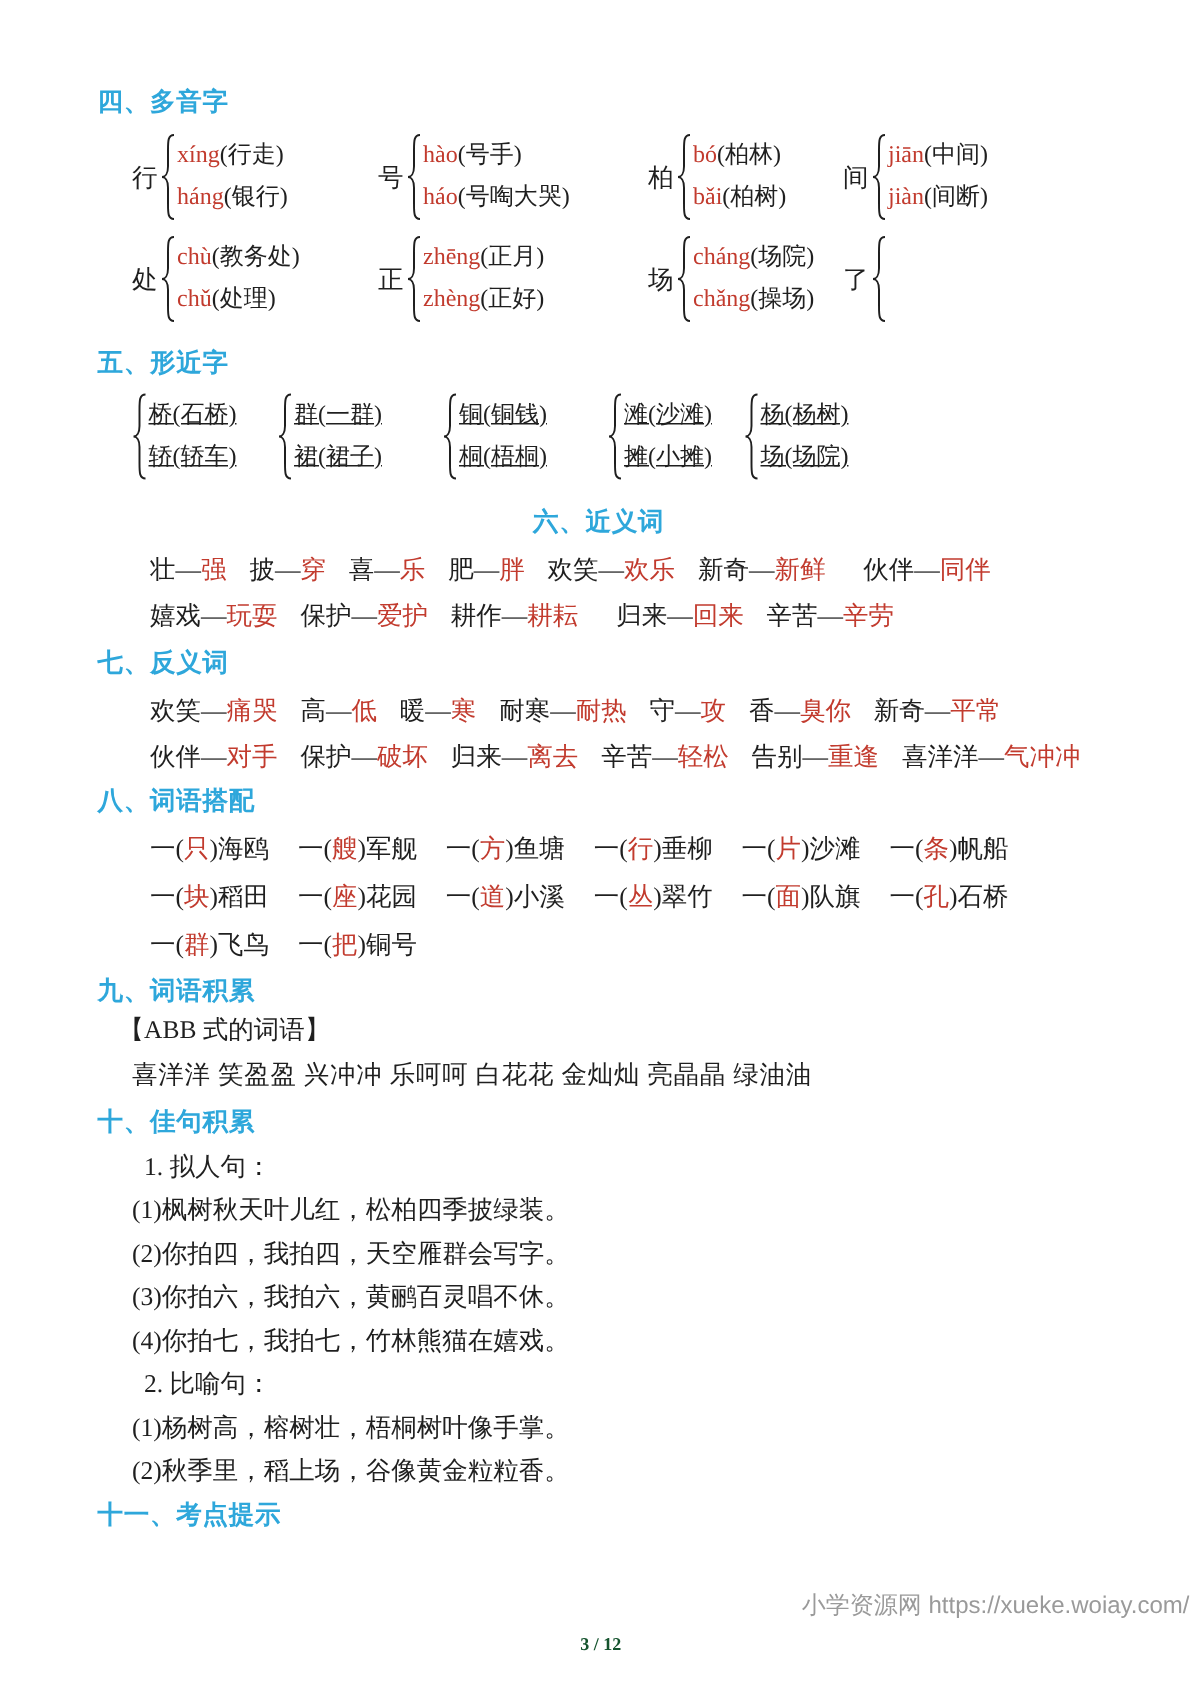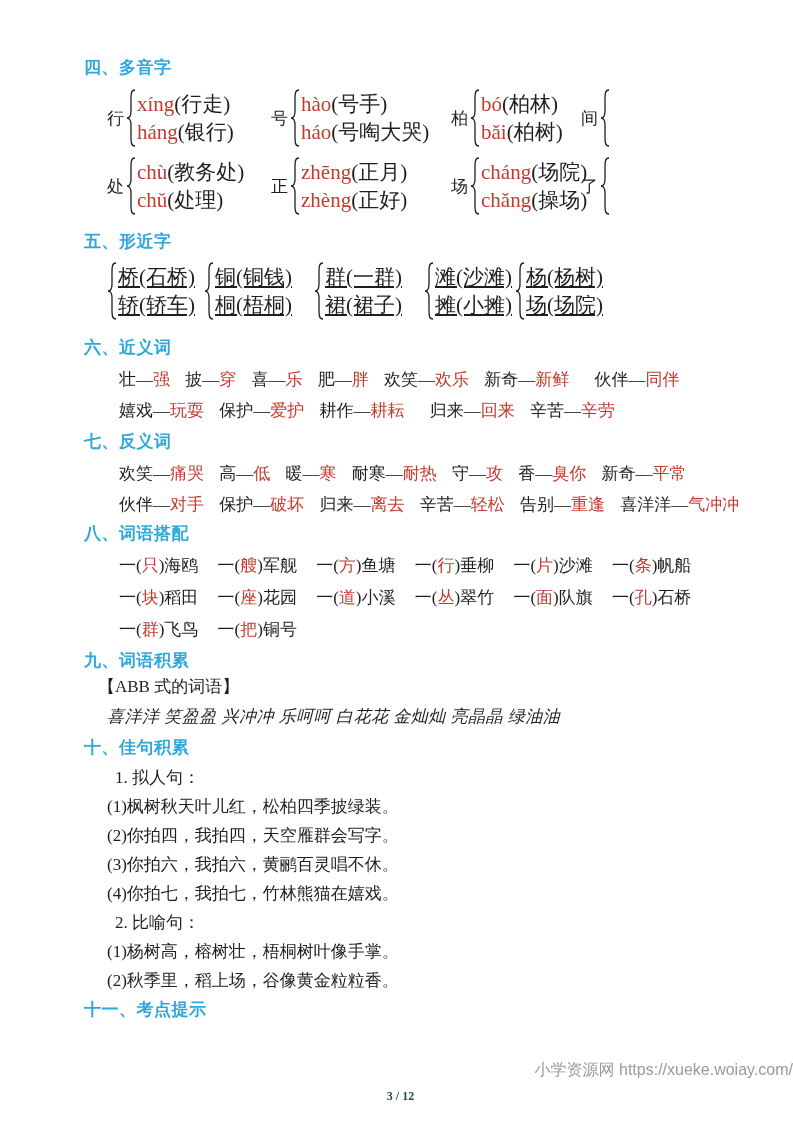--- a/index.html
+++ b/index.html
@@ -1,60 +1,60 @@
 <!DOCTYPE html>
 <html><head>
 <meta charset="utf-8">
 <style>
   * { margin:0; padding:0; box-sizing:border-box; }
   html,body { width:793px; height:1122px; }
   body { background:#ffffff; position:relative; overflow:hidden;
          font-family:"Liberation Serif", serif; color:#1f1f1f; }
-  .page { position:absolute; inset:0; padding:56px 60px 0 84px; }
+  .page { position:absolute; inset:0; padding:56px 60px 0 65px; }
 
   .sec-title { font-family:"Liberation Sans", sans-serif; font-size:17px;
                font-weight:600; color:#2ea7db; letter-spacing:.5px; line-height:23px; }
 
   
   .polyrows { margin:10px 0 0 23px; display:grid; row-gap:10px; }
   .prow { display:grid; grid-template-columns:164px 180px 130px auto; }
   .pgroup { display:flex; align-items:center; }
   .pchar { font-size:17px; margin-right:2px; white-space:nowrap; }
   .brace-svg { flex:0 0 10px; margin-right:1px; }
   .plines { display:flex; flex-direction:column; }
-  .pline { display:block; height:28px; line-height:28px; font-size:21px; white-space:nowrap; }
+  .pline { display:block; height:28px; line-height:28px; font-size:16px; white-space:nowrap; }
   .red, i.red { color:#c23b2e; font-style:normal; }
   b { font-weight:normal; }
 
   
   .xjz { margin:9px 0 0 23px; display:grid; grid-template-columns:97px 110px 110px 91px 90px auto;text-decoration:underline; }
 
   
   .wblock { margin:5px 0 0 35px; }
   .wline { line-height:31px; font-size:17px; white-space:nowrap; }
   .pair { margin-right:11px; white-space:nowrap; }
   .pair:last-child { margin-right:0; }
   .gap2 { margin-left:10px; }
 
   
   .cline { line-height:32px; font-size:17px; white-space:nowrap; }
   .citem { margin-right:15px; white-space:nowrap; }
 
   
   .abb-sub { margin-left:14px; line-height:30px; font-size:17px; }
-  .abb-words { margin-left:23px; line-height:30px; font-size:17px; letter-spacing:.5px;font-style:italic; }
+  .abb-words { margin-left:23px; line-height:30px; font-size:17px; letter-spacing:.5px; }
 
   
   .sents { margin-top:4px; }
   .sent { margin-left:23px; line-height:29px; font-size:17px; }
   .sent.n { margin-left:31px; }
 
   
   #t5 { margin-top:15px; }
-  #t6 { margin-top:16px; }
+  #t6 { margin-top:16px;text-align:center; }
   #t7 { margin-top:4px; }
   #t8 { margin-top:2px; }
   #t9 { margin-top:3px; }
   #t10 { margin-top:4px; }
   #t11 { margin-top:3px; }
 
   
   .footer-site { position:absolute; top:1060px; left:0; width:100%; text-align:right;
                  font-family:"Liberation Sans", sans-serif; font-size:16px; color:#9a9a9a;
                  text-decoration:none; }
@@ -97,20 +97,24 @@
         <span class="plines">
           <span class="pline"><i class="red">bó</i><b>(柏林)</b></span>
           <span class="pline"><i class="red">bǎi</i><b>(柏树)</b></span>
         </span>
       </div>
       <div class="pgroup">
         <span class="pchar">间</span>
         <svg class="brace-svg" width="10" height="58" viewBox="0 0 10 58">
             <path d="M9 1 C5 1 5 5 5 11 L5 22 C5 27 3 29 1 29 C3 29 5 31 5 36 L5 47 C5 53 5 57 9 57" stroke="#1f1f1f" stroke-width="1.3" fill="none"></path>
           </svg>
+        <span class="plines">
+          <span class="pline"><i class="red">jiān</i><b>(中间)</b></span>
+          <span class="pline"><i class="red">jiàn</i><b>(间断)</b></span>
+        </span>
       </div>
     </div>
     <div class="prow">
       <div class="pgroup">
         <span class="pchar">处</span>
         <svg class="brace-svg" width="10" height="58" viewBox="0 0 10 58">
             <path d="M9 1 C5 1 5 5 5 11 L5 22 C5 27 3 29 1 29 C3 29 5 31 5 36 L5 47 C5 53 5 57 9 57" stroke="#1f1f1f" stroke-width="1.3" fill="none"></path>
           </svg>
         <span class="plines">
           <span class="pline"><i class="red">chù</i><b>(教务处)</b></span>
@@ -155,31 +159,31 @@
       <span class="plines">
           <span class="pline">桥(石桥)</span>
           <span class="pline">轿(轿车)</span>
         </span>
     </div>
     <div class="pgroup">
       <svg class="brace-svg" width="10" height="58" viewBox="0 0 10 58">
           <path d="M9 1 C5 1 5 5 5 11 L5 22 C5 27 3 29 1 29 C3 29 5 31 5 36 L5 47 C5 53 5 57 9 57" stroke="#1f1f1f" stroke-width="1.3" fill="none"></path>
         </svg>
       <span class="plines">
+          <span class="pline">群(一群)</span>
+          <span class="pline">裙(裙子)</span>
+        </span>
+    </div>
+    <div class="pgroup">
+      <svg class="brace-svg" width="10" height="58" viewBox="0 0 10 58">
+          <path d="M9 1 C5 1 5 5 5 11 L5 22 C5 27 3 29 1 29 C3 29 5 31 5 36 L5 47 C5 53 5 57 9 57" stroke="#1f1f1f" stroke-width="1.3" fill="none"></path>
+        </svg>
+      <span class="plines">
           <span class="pline">铜(铜钱)</span>
           <span class="pline">桐(梧桐)</span>
-        </span>
-    </div>
-    <div class="pgroup">
-      <svg class="brace-svg" width="10" height="58" viewBox="0 0 10 58">
-          <path d="M9 1 C5 1 5 5 5 11 L5 22 C5 27 3 29 1 29 C3 29 5 31 5 36 L5 47 C5 53 5 57 9 57" stroke="#1f1f1f" stroke-width="1.3" fill="none"></path>
-        </svg>
-      <span class="plines">
-          <span class="pline">群(一群)</span>
-          <span class="pline">裙(裙子)</span>
         </span>
     </div>
     <div class="pgroup">
       <svg class="brace-svg" width="10" height="58" viewBox="0 0 10 58">
           <path d="M9 1 C5 1 5 5 5 11 L5 22 C5 27 3 29 1 29 C3 29 5 31 5 36 L5 47 C5 53 5 57 9 57" stroke="#1f1f1f" stroke-width="1.3" fill="none"></path>
         </svg>
       <span class="plines">
           <span class="pline">滩(沙滩)</span>
           <span class="pline">摊(小摊)</span>
         </span>

